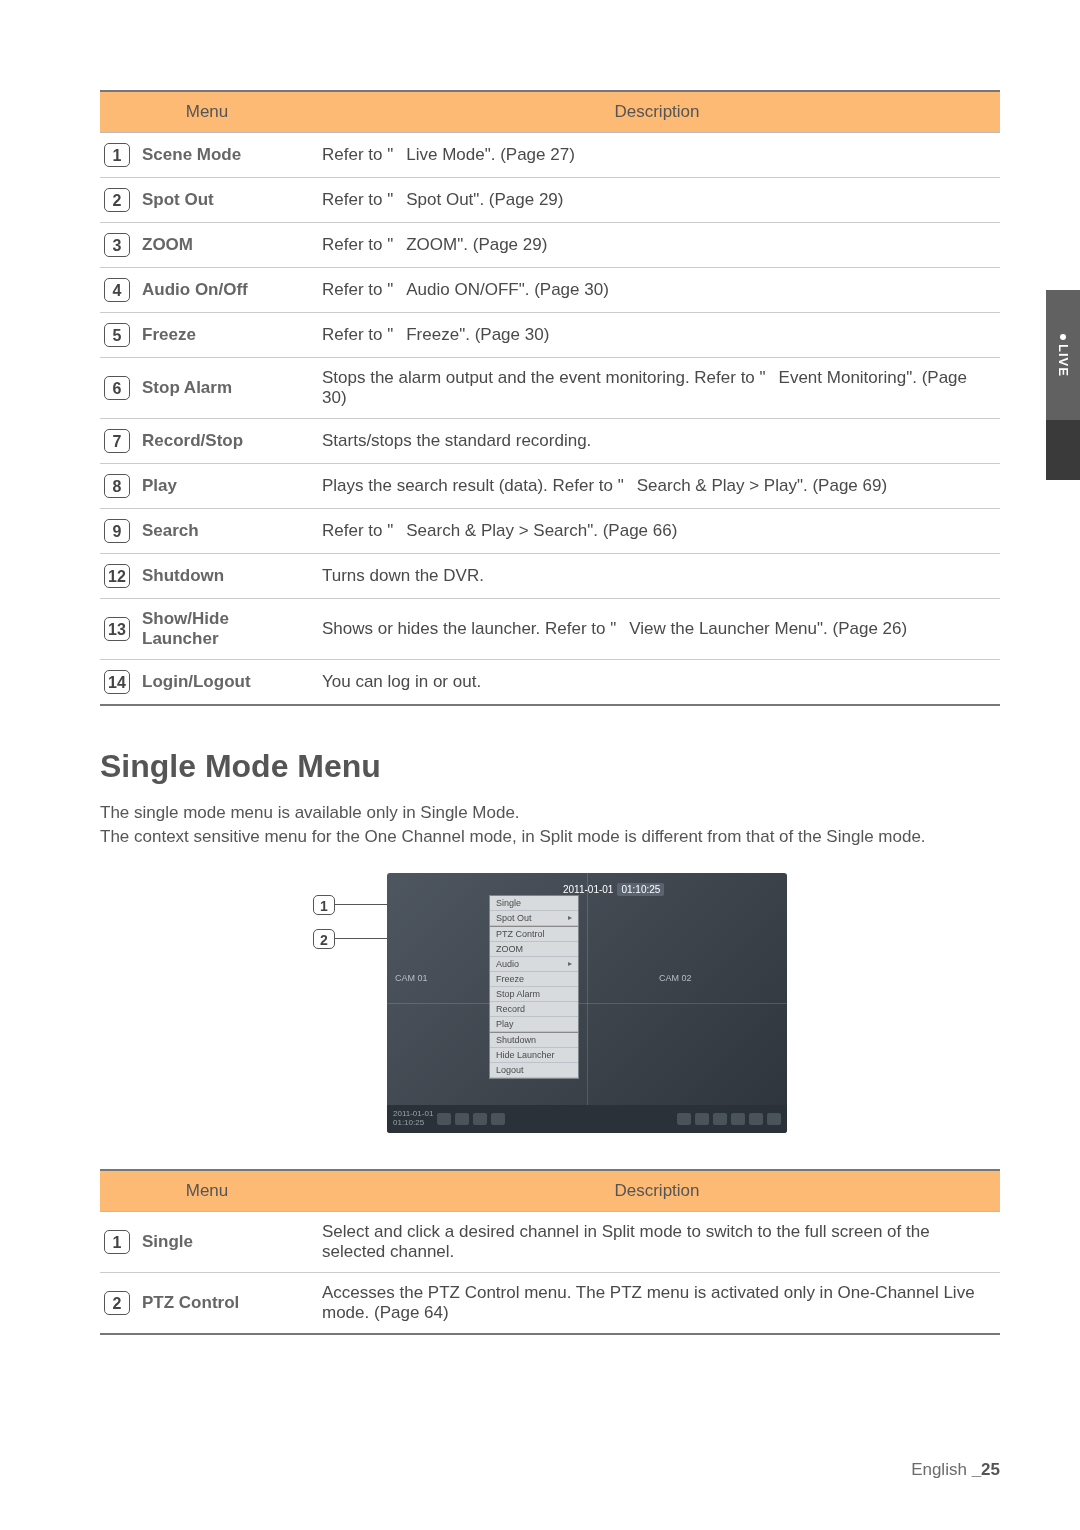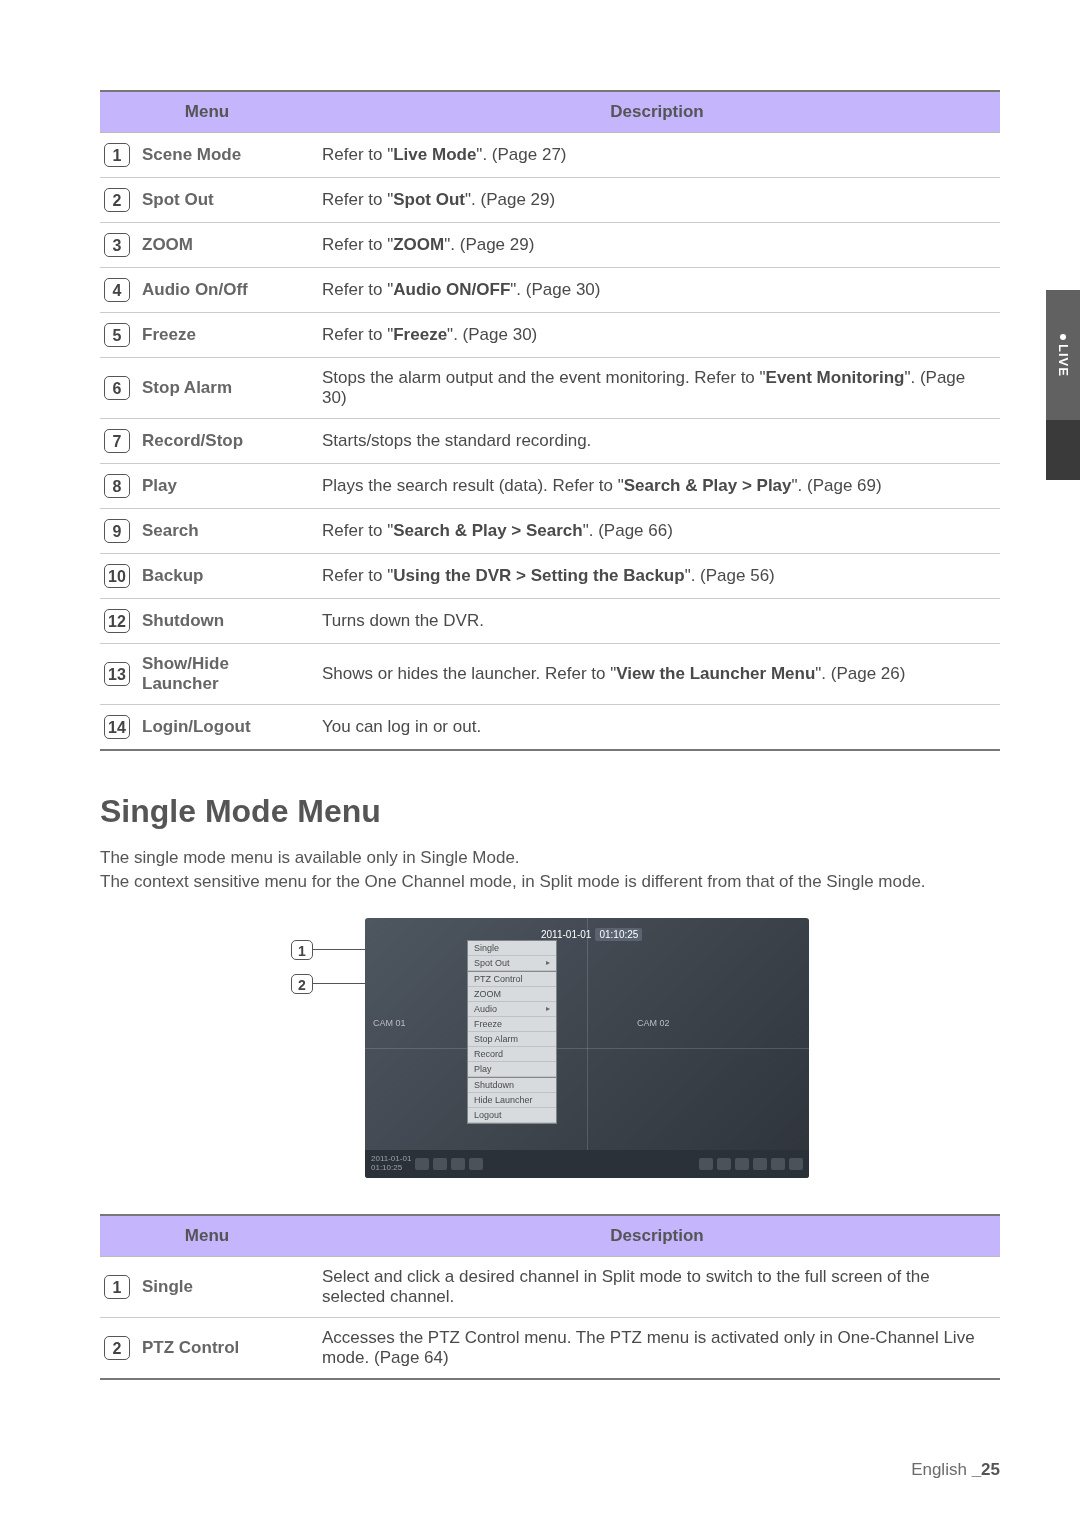--- a/index.html
+++ b/index.html
@@ -12,22 +12,22 @@
     color: #4a4a4a;
     background: #fff;
     position: relative;
   }
   table {
     width: 100%;
     border-collapse: collapse;
     font-size: 17px;
   }
   thead th {
-    background: #c4b5fd;
-    font-weight: bold;
+    background: #fdba74;
+    font-weight: normal;
     padding: 10px 8px;
     border-top: 2px solid #777;
     border-bottom: 1px solid #bbb;
     color: #555;
   }
   tbody td {
     padding: 10px 8px;
     border-bottom: 1px solid #ccc;
     vertical-align: middle;
   }
@@ -38,21 +38,21 @@
     display: inline-block;
     width: 26px; height: 24px;
     line-height: 24px;
     border: 1.5px solid #555;
     border-radius: 5px;
     font-weight: bold;
     font-size: 16px;
     text-align: center;
     color: #444;
   }
-  .bold { font-weight: bold; }
+  .bold { font-weight: normal; margin-left: 13px; }
   h2 {
     font-size: 32px;
     font-weight: bold;
     color: #555;
     margin: 42px 0 16px 0;
   }
   .intro { font-size: 17px; line-height: 1.4; color: #555; margin-bottom: 24px; }
 
   
   .side-tab {
@@ -73,21 +73,21 @@
   }
   .side-tab .dot { width: 6px; height: 6px; border-radius: 50%; background: #fff; display: inline-block; }
 
   
   .shot-wrap { display: flex; align-items: flex-start; justify-content: center; gap: 0; margin-bottom: 36px; }
   .callouts { padding-top: 22px; }
   .callouts .row { display: flex; align-items: center; height: 20px; }
   .callouts .line { width: 52px; height: 1.5px; background: #555; }
   .callouts .num-badge { width: 22px; height: 20px; line-height: 20px; font-size: 14px; }
   .shot {
-    width: 444px; height: 260px;
+    width: 400px; height: 260px;
     background: linear-gradient(135deg,#4e5660,#2e343a);
     border-radius: 3px;
     position: relative;
     overflow: hidden;
   }
   .shot .grid-line-v { position:absolute; top:0; bottom:28px; left:50%; width:1px; background:rgba(255,255,255,.15);}
   .shot .grid-line-h { position:absolute; left:0; right:0; top:50%; height:1px; background:rgba(255,255,255,.15);}
   .shot .cam { position:absolute; color:#b8bec4; font-size:9px;text-align:center; }
   .shot .cam1 { left:8px; top:100px;}
   .shot .cam2 { left:272px; top:100px;}
@@ -179,25 +179,20 @@
       </tr>
       <tr>
         <td class="num-col"><span class="num-badge">8</span></td>
         <td class="menu-col">Play</td>
         <td><span>Plays the search result (data). Refer to "</span><span class="bold">Search &amp; Play &gt; Play</span><span>". (Page 69)</span></td>
       </tr>
       <tr>
         <td class="num-col"><span class="num-badge">9</span></td>
         <td class="menu-col">Search</td>
         <td><span>Refer to "</span><span class="bold">Search &amp; Play &gt; Search</span><span>". (Page 66)</span></td>
-      </tr>
-      <tr>
-        <td class="num-col"><span class="num-badge">10</span></td>
-        <td class="menu-col">Backup</td>
-        <td><span>Refer to "</span><span class="bold">Using the DVR &gt; Setting the Backup</span><span>". (Page 56)</span></td>
       </tr>
       <tr>
         <td class="num-col"><span class="num-badge">12</span></td>
         <td class="menu-col">Shutdown</td>
         <td><span>Turns down the DVR.</span></td>
       </tr>
       <tr>
         <td class="num-col"><span class="num-badge">13</span></td>
         <td class="menu-col">Show/Hide Launcher</td>
         <td><span>Shows or hides the launcher. Refer to "</span><span class="bold">View the Launcher Menu</span><span>". (Page 26)</span></td>

